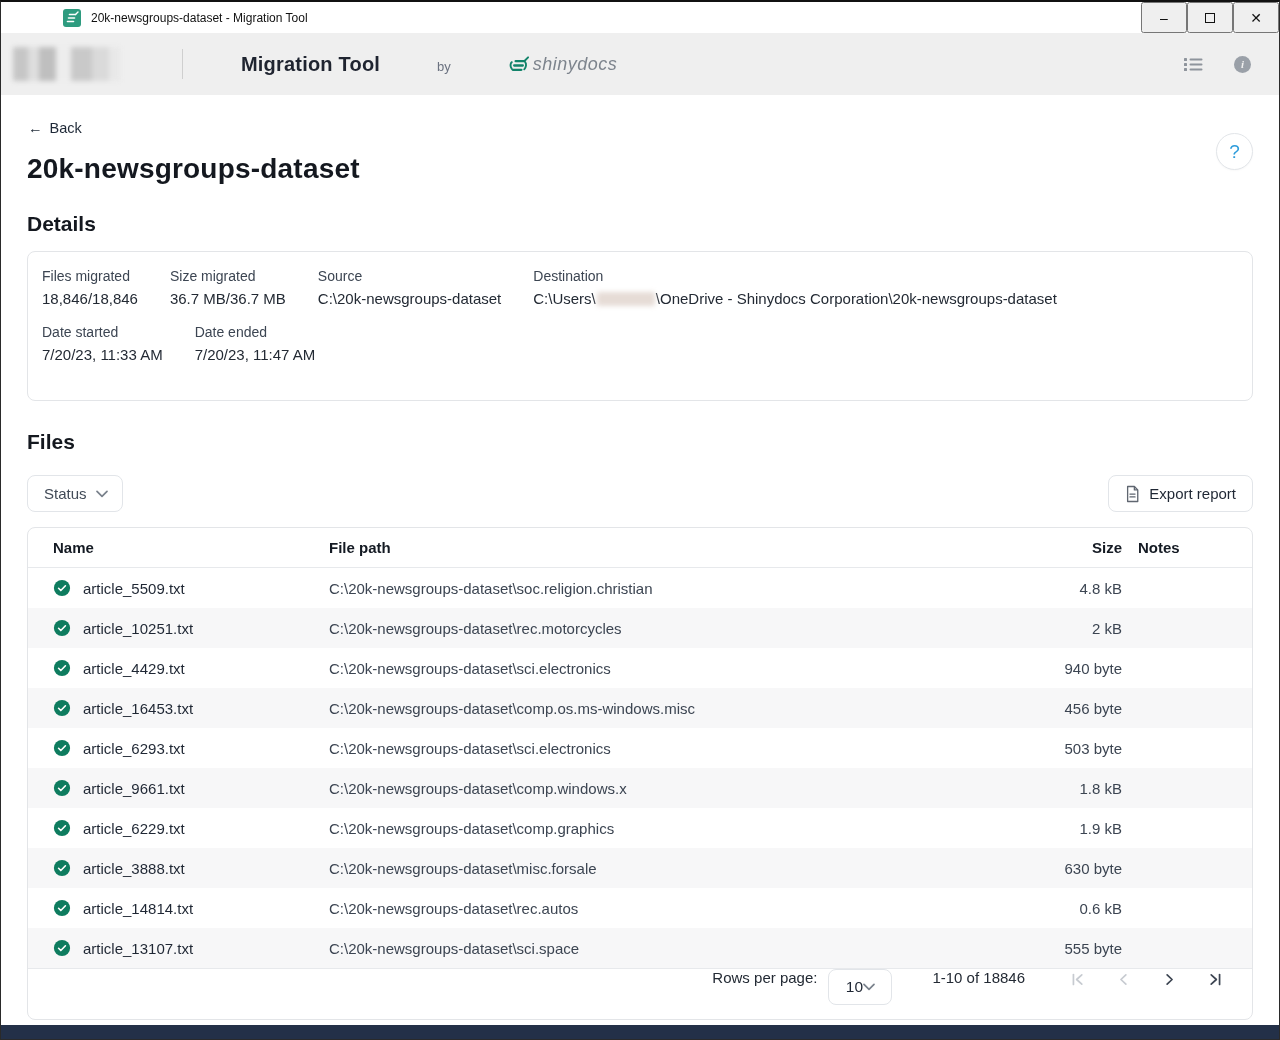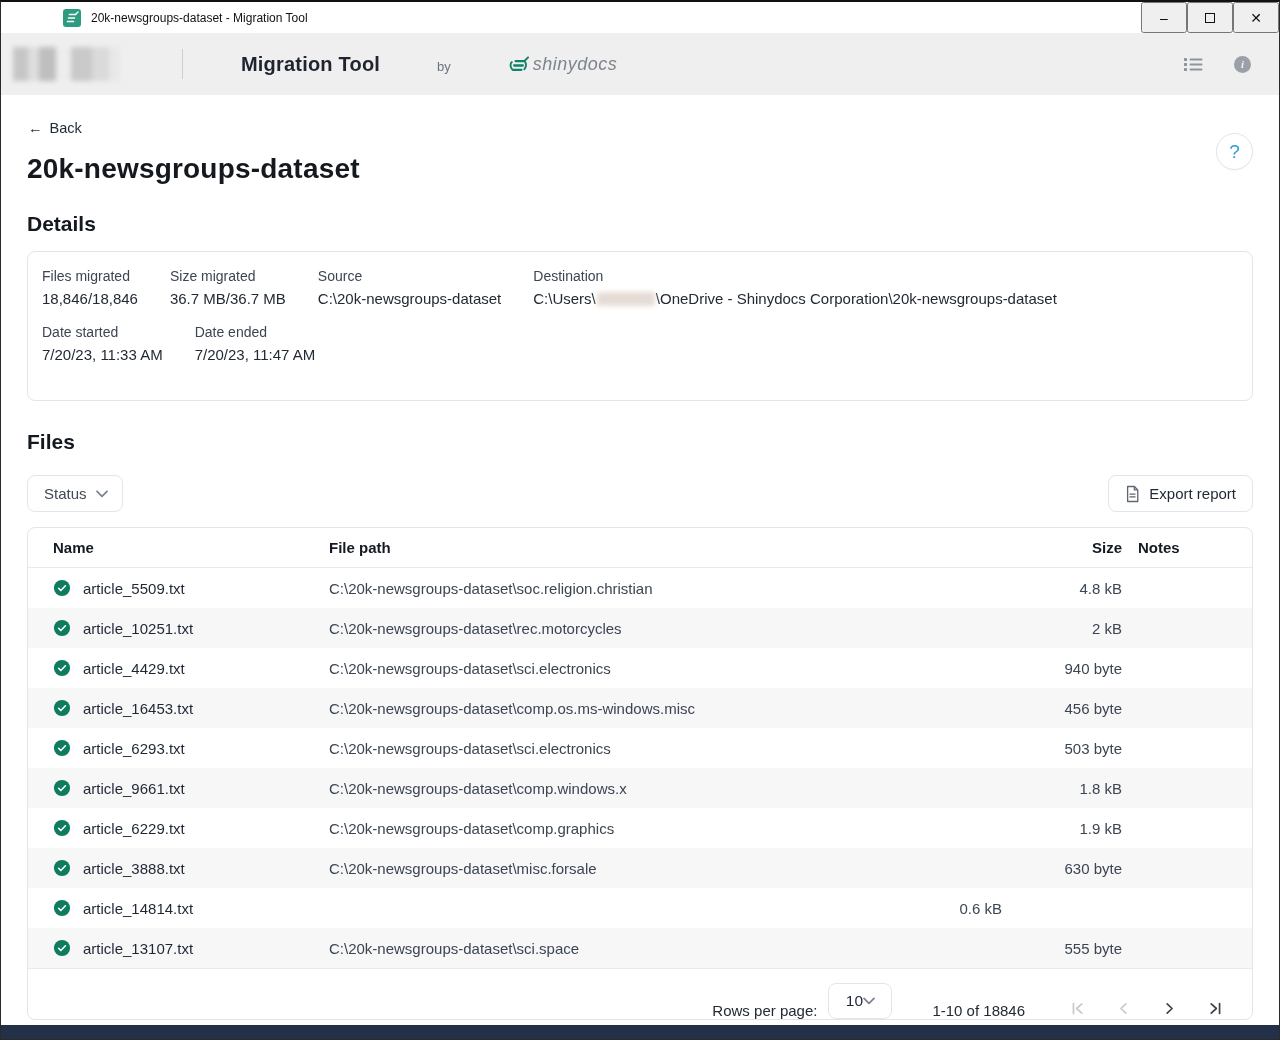--- a/index.html
+++ b/index.html
@@ -123,21 +123,21 @@
   .col-notes { padding-left: 16px; }
   .name-cell { display: flex; align-items: center; gap: 12px; }
   .check-icon { width: 18px; height: 18px; flex: none; display: inline-flex; }
   .fname { color: #1f2734; }
   .path-cell { color: #3c4552; }
   .size-cell { color: #3c4552; text-align: right; }
   .notes-cell { padding-left: 16px; }
   
   .pagination {
     height: 51px; border-top: 1px solid #e7e9ec;
-    display: flex; align-items: flex-end; justify-content: flex-end;
+    display: flex; align-items: flex-start; justify-content: flex-end;
     padding-right: 26px; font-size: 15px; color: #232a34;
   }
   .rpp-select {
     margin-left: 11px; width: 64px; height: 36px;
     border: 1px solid #e2e5e9; border-radius: 8px; background: #fff;
     display: inline-flex; align-items: center; justify-content: center; 
     font-size: 15.5px; color: #1f2734; cursor: pointer; font-family: inherit;
   }
   .range-text { margin-left: 40px; }
   .pager { margin-left: 42px; display: flex; align-items: center; gap: 25px; }
@@ -422,20 +422,21 @@
   <div class="trow">
     <div class="name-cell">
       <span class="check-icon">
         <svg viewBox="0 0 20 20" width="18" height="18">
           <circle cx="10" cy="10" r="9" fill="#0e7c5f"></circle>
           <path d="M6.2 10.3l2.5 2.5 5.1-5.3" fill="none" stroke="#fff" stroke-width="1.8" stroke-linecap="round" stroke-linejoin="round"></path>
         </svg>
       </span>
       <span class="fname">article_14814.txt</span>
     </div>
+    <div class="path-cell">C:\20k-newsgroups-dataset\rec.autos</div>
     <div class="size-cell">0.6 kB</div>
     <div class="notes-cell"></div>
   </div>
 
   <div class="trow">
     <div class="name-cell">
       <span class="check-icon">
         <svg viewBox="0 0 20 20" width="18" height="18">
           <circle cx="10" cy="10" r="9" fill="#0e7c5f"></circle>
           <path d="M6.2 10.3l2.5 2.5 5.1-5.3" fill="none" stroke="#fff" stroke-width="1.8" stroke-linecap="round" stroke-linejoin="round"></path>

